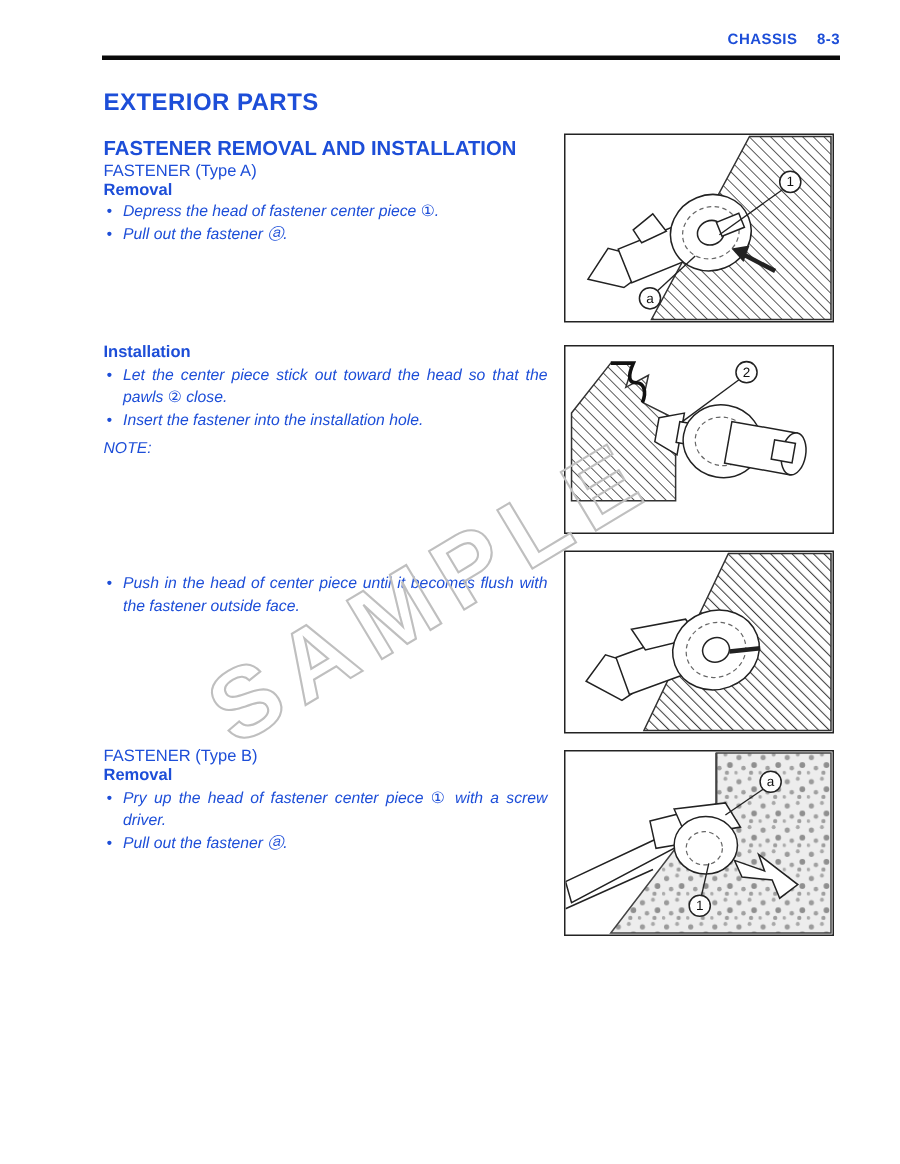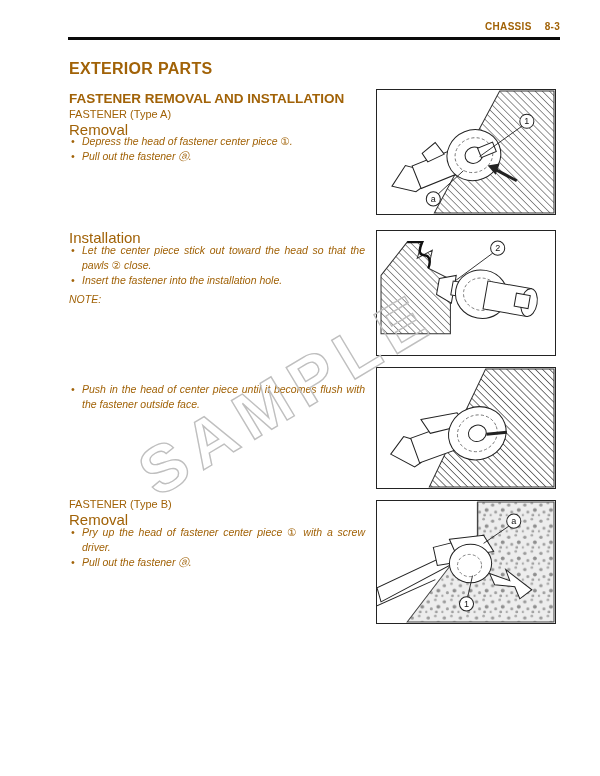--- a/index.html
+++ b/index.html
@@ -1,28 +1,28 @@
 <!DOCTYPE html>
 <html><head>
 <meta charset="utf-8">
 <style>
   html,body{margin:0;padding:0;background:#fff;}
   .page{
     position:relative;width:600px;height:776px;background:#ffffff;overflow:hidden;
-    font-family:"Liberation Sans","DejaVu Sans",sans-serif;color:#a16207;
+    font-family:"Liberation Sans","DejaVu Sans",sans-serif;color:#1d4ed8;
   }
   
   .page-header{position:absolute;top:21px;right:40px;display:flex;gap:13px;
     font-size:10px;font-weight:bold;letter-spacing:.3px;}
   .header-rule{position:absolute;left:68px;top:37px;width:492px;height:3px;background:#0a0a0a;}
   
   .page-title{position:absolute;left:69px;top:60px;font-size:16px;font-weight:bold;letter-spacing:.3px;}
   .section-title{position:absolute;left:69px;top:91px;font-size:13.5px;font-weight:bold;text-align:center;}
   .sub-heading{position:absolute;left:69px;font-size:11px;font-weight:normal;}
-  .minor-heading{position:absolute;left:69px;font-size:15px;font-weight:normal;}
+  .minor-heading{position:absolute;left:69px;font-size:11px;font-weight:bold;}
   
   .text-block{position:absolute;left:69px;width:296px;font-size:10.5px;line-height:15px;font-style:italic;}
   .bullet{position:relative;padding-left:13px;text-align:justify;}
   .bullet::before{content:"\2022";position:absolute;left:2px;top:0;}
   .italic{font-style:italic;}
   .note-text{text-align:justify;}
   
   .figure{position:absolute;left:376px;width:180px;border:1.5px solid #232323;
     box-sizing:border-box;background:#fff;}
   .figure svg{display:block;width:100%;height:100%;}

